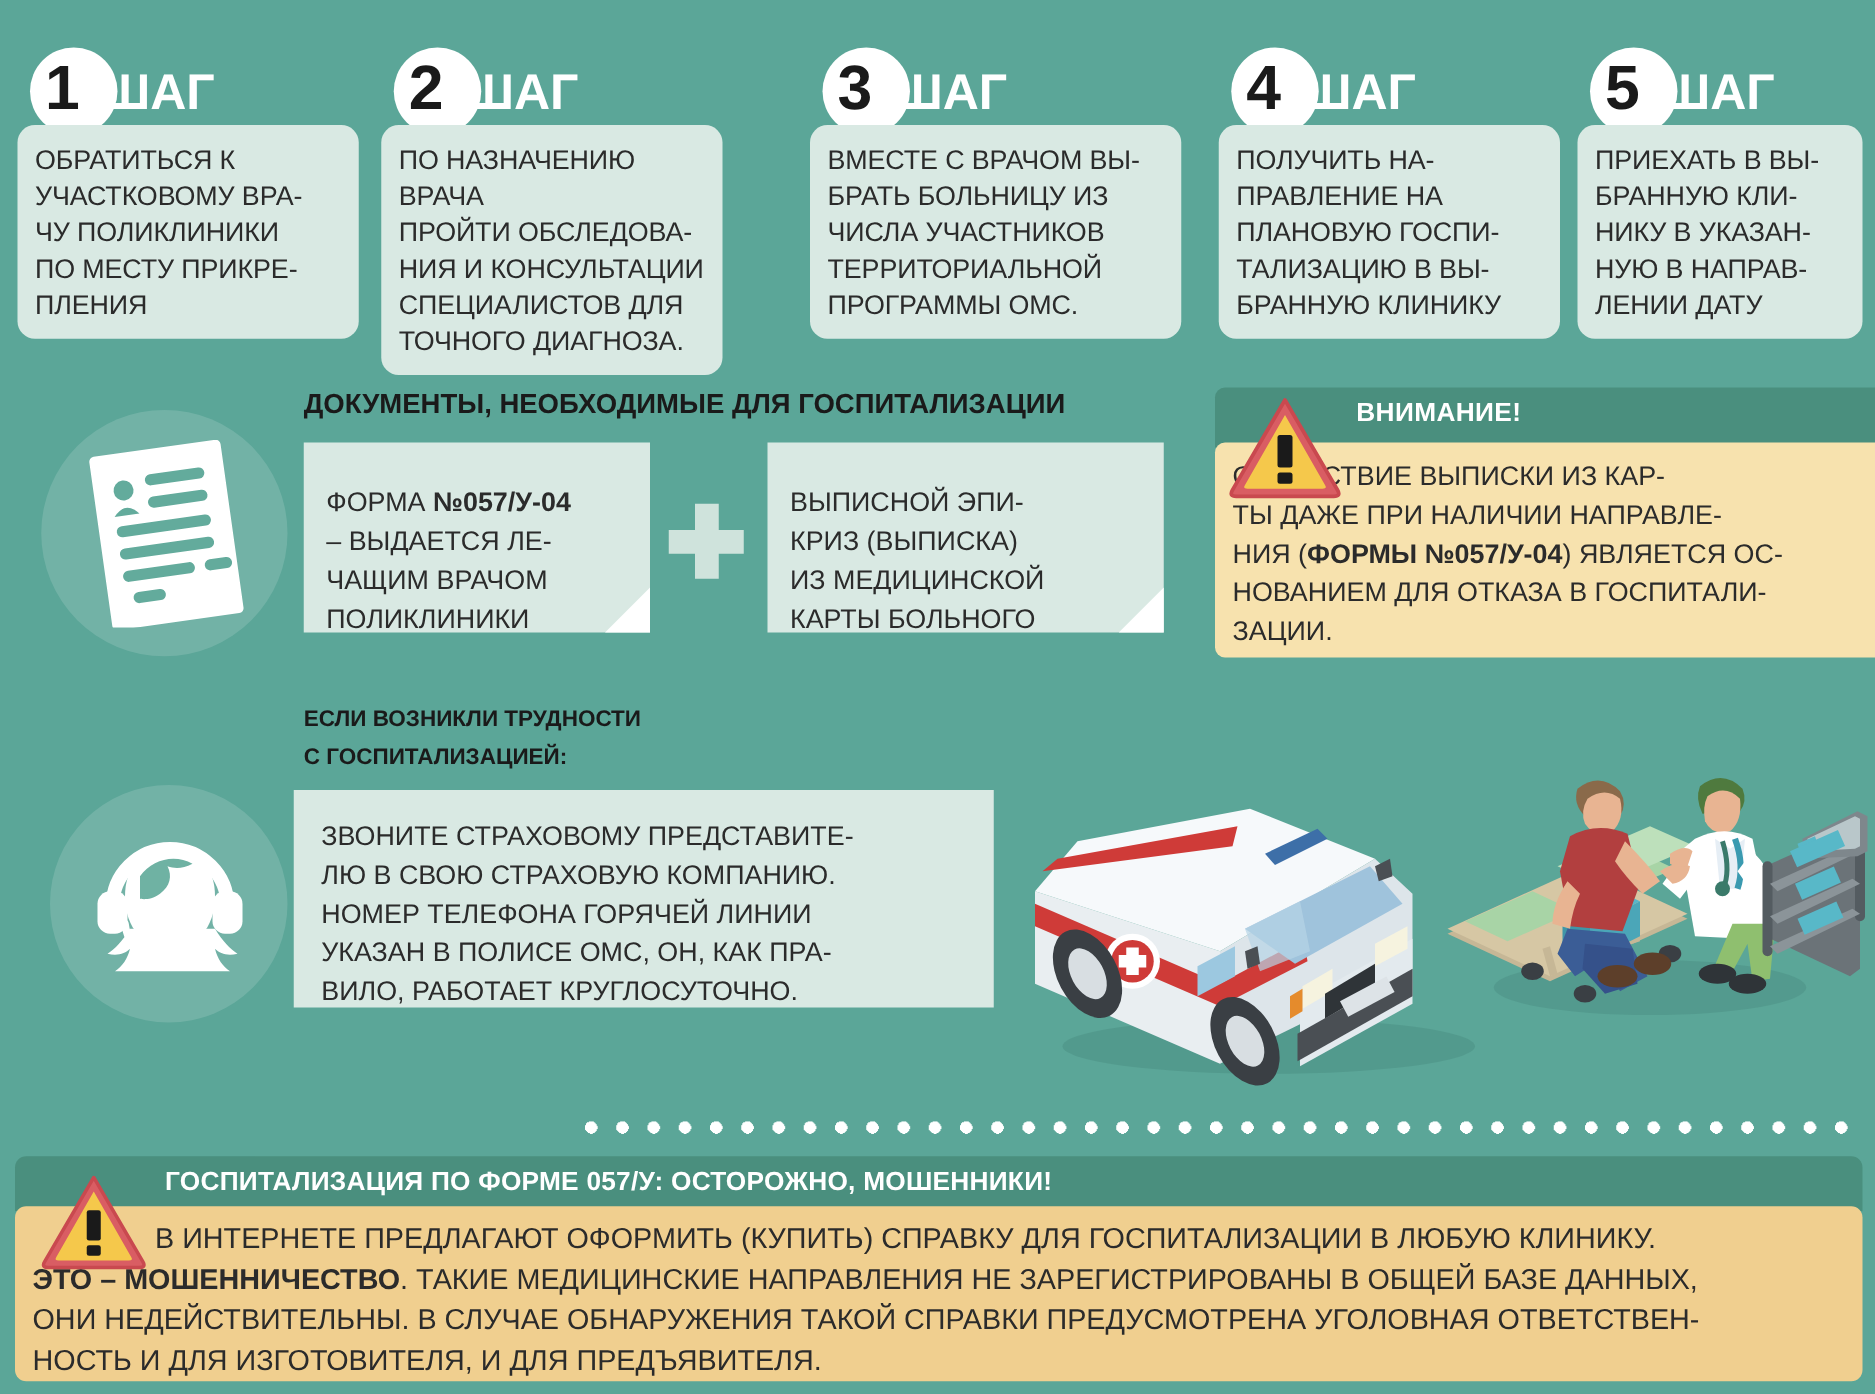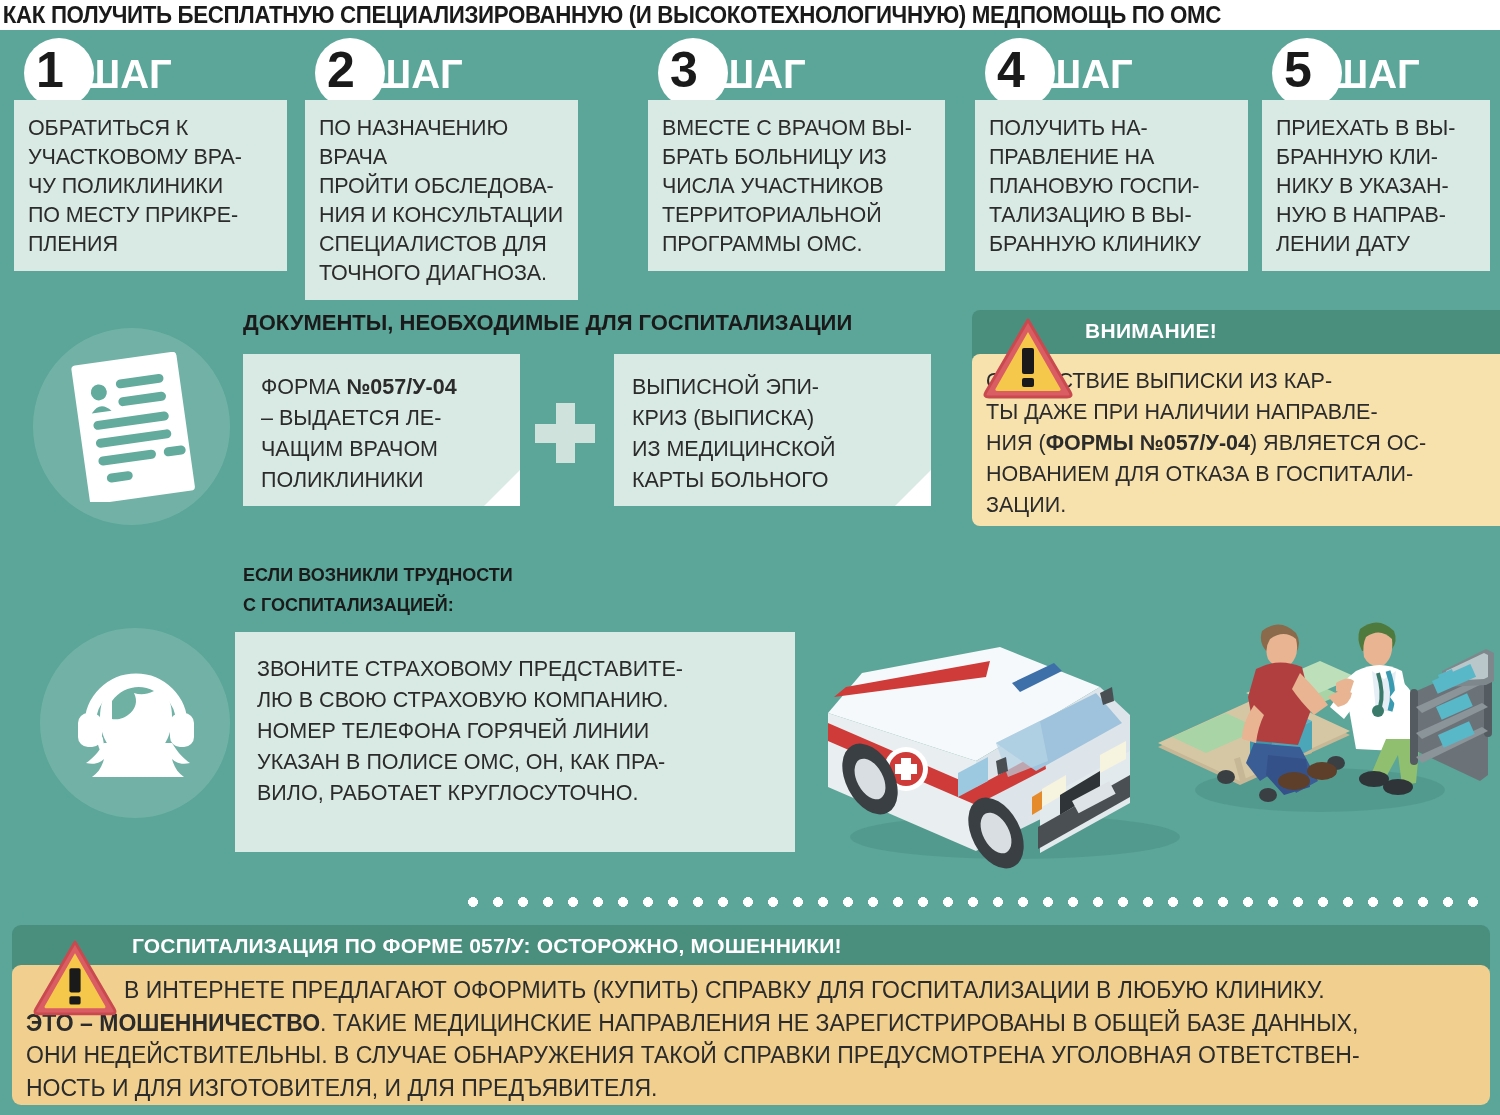--- a/index.html
+++ b/index.html
@@ -72,21 +72,21 @@
     color: #ffffff;
     line-height: 44px;
     letter-spacing: 0px;
   }
   .step-body {
     position: absolute;
     left: 0; top: 62px;
     width: 273px;
     min-height: 163px;
     background: #d9e9e3;
-    border-radius: 0;
+    border-radius: 14px;
     padding: 14px 14px 12px 14px;
   }
   .step-body p {
     font-size: 21.5px;
     line-height: 29px;
     color: #2b2b2b;
     letter-spacing: -0.1px;
     white-space: pre-line;
   }
 
@@ -100,21 +100,21 @@
     position: absolute;
     border-radius: 50%;
     background: rgba(255,255,255,0.14);
   }
   #doc-circle { left: 33px; top: 328px; width: 197px; height: 197px; }
   #phone-circle { left: 40px; top: 628px; width: 190px; height: 190px; }
 
   .doc-card {
     position: absolute;
     background: #d9e9e3;
-    padding: 18px 16px 14px 18px;
+    padding: 33px 16px 14px 18px;
   }
   .doc-card p {
     font-size: 21.5px;
     line-height: 31px;
     color: #2b2b2b;
     white-space: pre-line;
   }
   .doc-card b { font-weight: 700; }
   .fold {
     position: absolute;
@@ -170,21 +170,21 @@
   #fraud-tri { left: 32px; top: 938px; width: 86px; height: 79px; }
 
   
   .sec-diff-title {
     position: absolute; left: 243px; top: 560px;
     font-size: 18px; font-weight: 700; color: #1a1a1a;
     line-height: 30px; white-space: pre-line;
   }
   #diff-card {
     position: absolute; left: 235px; top: 632px;
-    width: 560px; height: 220px;
+    width: 560px; height: 174px;
     background: #d9e9e3;
     padding: 22px 20px 14px 22px;
   }
   #diff-card p {
     font-size: 21.5px; line-height: 31px; color: #2b2b2b; white-space: pre-line;
   }
 
   
   #amb { position: absolute; left: 800px; top: 565px; width: 420px; height: 305px; }
   #scene { position: absolute; left: 1150px; top: 585px; width: 350px; height: 240px; }
@@ -223,23 +223,20 @@
   }
   .fraud-body p.l1 { padding-left: 12px; }
   .fraud-body p.flush { margin-left: -86px; }
   .fraud-body b { font-weight: 700; }
 </style>
 </head>
 <body>
 
 <div id="root">
 
-  <div class="hdr-band">
-    <div class="hdr-title">КАК ПОЛУЧИТЬ БЕСПЛАТНУЮ СПЕЦИАЛИЗИРОВАННУЮ (И ВЫСОКОТЕХНОЛОГИЧНУЮ) МЕДПОМОЩЬ ПО ОМС</div>
-  </div>
 
   <div class="steps">
 
     <div class="step" style="left:14px;">
       <div class="step-head">
         <div class="step-circle"></div>
         <div class="step-num">1</div>
         <div class="step-word">ШАГ</div>
       </div>
       <div class="step-body">

